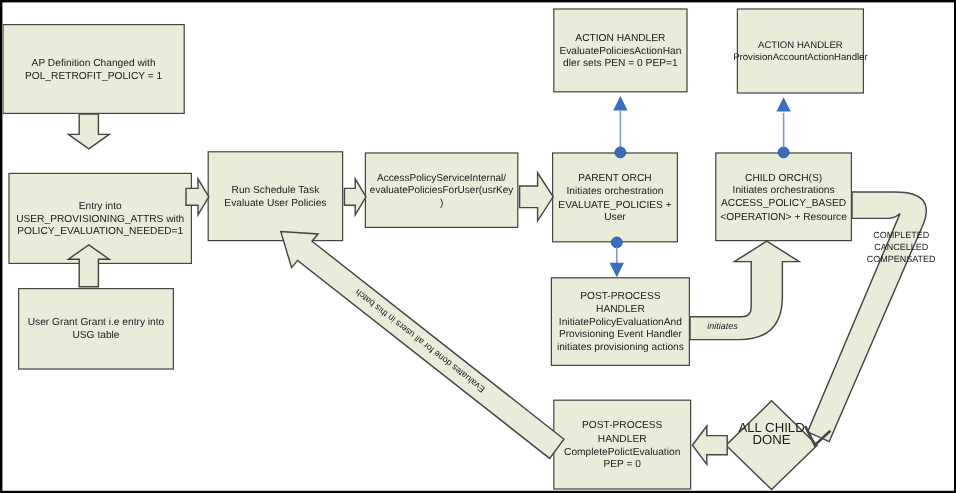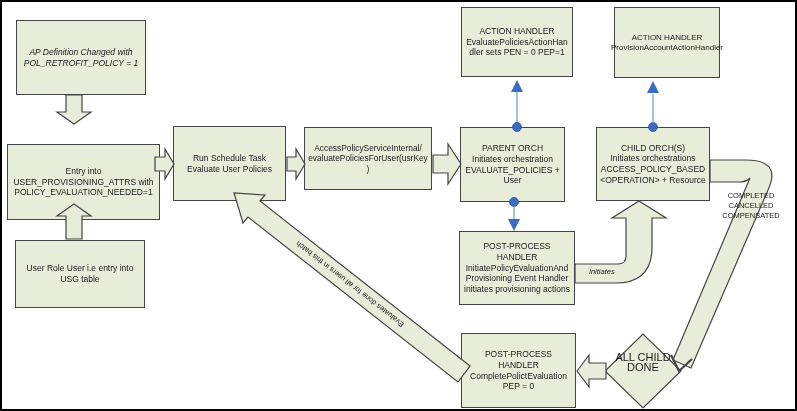--- a/index.html
+++ b/index.html
@@ -52,28 +52,28 @@
     font-size:7.5px;white-space:nowrap;
     transform:translate(-50%,-50%) rotate(218deg);
     transform-origin:center;
   }
 </style>
 </head>
 <body>
 
 <div class="canvas">
 
-  <div class="box" style="left:14px;top:18px;width:130px;height:75px;font-style:italic;">AP Definition Changed with
+  <div class="box" style="left:0;top:18px;width:152px;height:75px;">AP Definition Changed with
 POL_RETROFIT_POLICY = 1</div>
 
   <div class="box" style="left:5px;top:142px;width:153px;height:76px;">Entry into
 USER_PROVISIONING_ATTRS with
 POLICY_EVALUATION_NEEDED=1</div>
 
-  <div class="box" style="left:13px;top:238px;width:130px;height:68px;">User Role User i.e entry into
+  <div class="box" style="left:13px;top:238px;width:130px;height:68px;">User Grant Grant i.e entry into
 USG table</div>
 
   <div class="box" style="left:171px;top:124px;width:113px;height:75px;">Run Schedule Task
 Evaluate User Policies</div>
 
   <div class="box" style="left:302px;top:125px;width:128px;height:63px;font-size:8.4px;">AccessPolicyServiceInternal/
 evaluatePoliciesForUser(usrKey
 )</div>
 
   <div class="box" style="left:458px;top:125px;width:105px;height:75px;">PARENT ORCH

